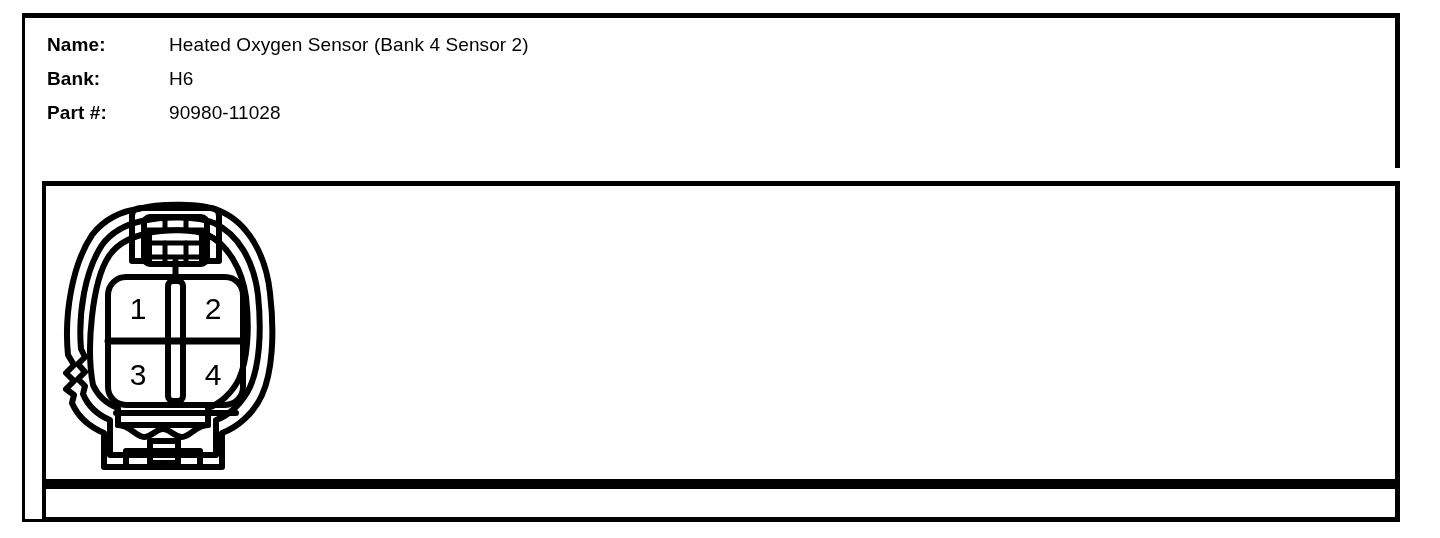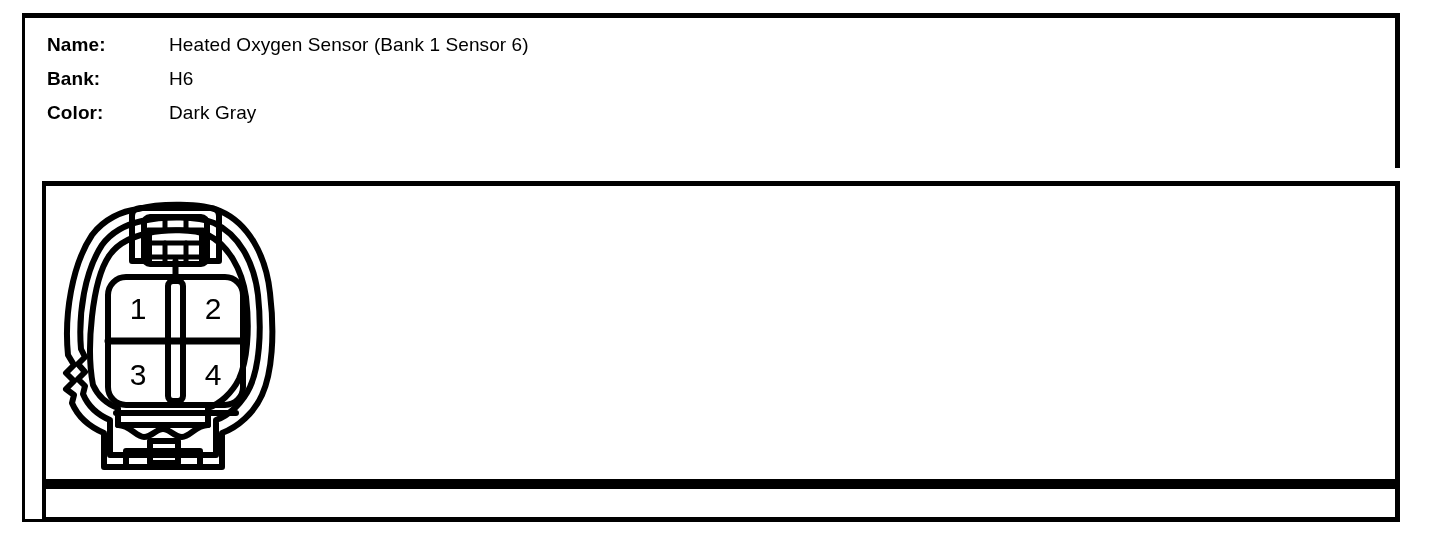--- a/index.html
+++ b/index.html
@@ -115,29 +115,29 @@
 
 <div id="page">
 
   <div class="outer-frame"></div>
 
   <div class="header-panel">
     <table class="spec-table">
       <tbody>
         <tr>
           <td class="spec-label">Name:</td>
-          <td class="spec-value">Heated Oxygen Sensor (Bank 1 Sensor 6)</td>
+          <td class="spec-value">Heated Oxygen Sensor (Bank 4 Sensor 2)</td>
         </tr>
         <tr>
           <td class="spec-label">Bank:</td>
           <td class="spec-value">H6</td>
         </tr>
         <tr>
-          <td class="spec-label">Color:</td>
-          <td class="spec-value">Dark Gray</td>
+          <td class="spec-label">Part #:</td>
+          <td class="spec-value">90980-11028</td>
         </tr>
       </tbody>
     </table>
   </div>
 
   <div class="diagram-panel">
     <div class="connector-art">
       <svg viewBox="0 0 240 290" xmlns="http://www.w3.org/2000/svg" fill="none" stroke="#000" stroke-linecap="round" stroke-linejoin="round">
 
         <path d="M 86 20

